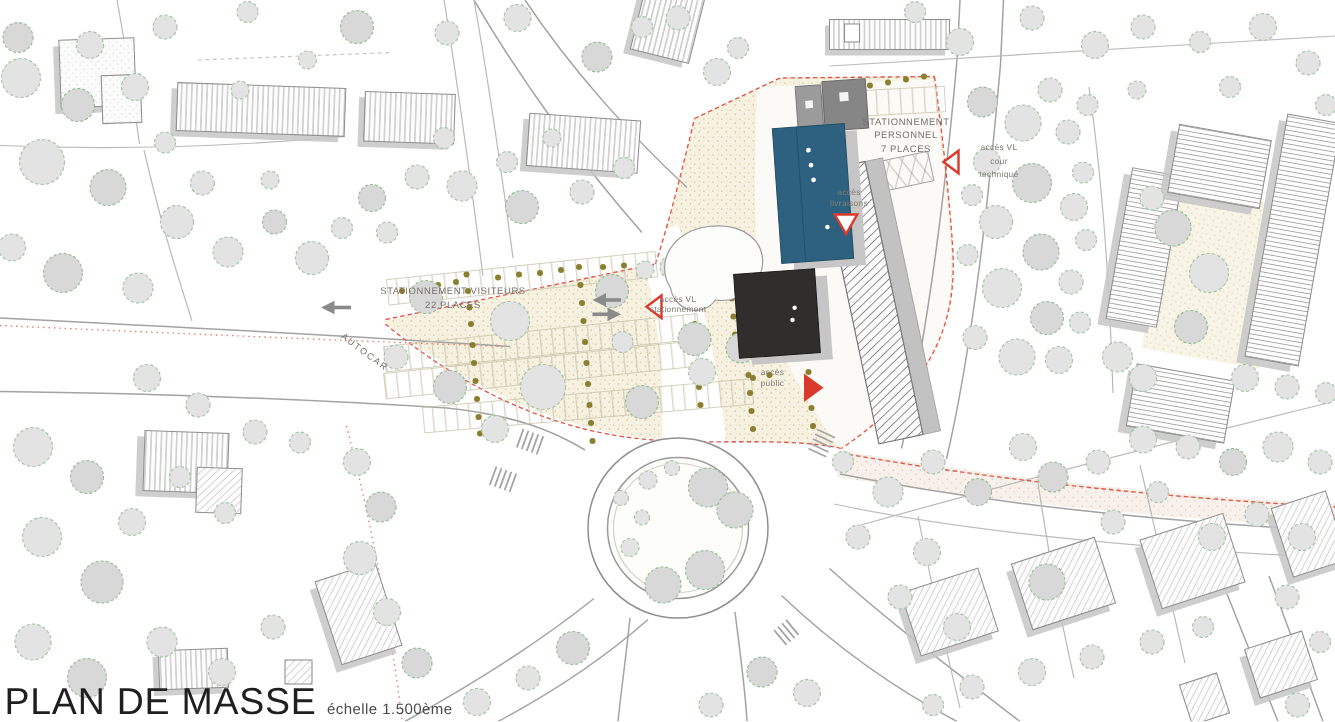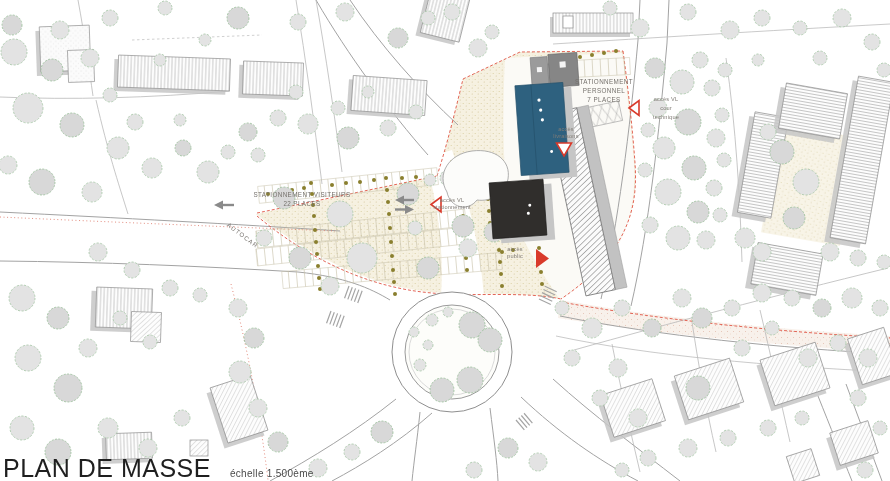--- a/index.html
+++ b/index.html
@@ -24,21 +24,21 @@
   .stall{fill:url(#stalls);stroke:#c9c3ab;stroke-width:.5;}
   
   .lbl{position:absolute;color:#75716c;font-size:6.3px;line-height:1.4;
        letter-spacing:.4px;text-align:center;white-space:nowrap;}
   .lbl-sm{font-size:5.6px;letter-spacing:.2px;color:#807c76;line-height:1.3;}
   .lbl-rot{transform-origin:left top;transform:rotate(37deg);letter-spacing:1.2px;font-size:6px;}
   .lbl-wide{line-height:1.65;}
   
   .title-row{position:absolute;left:3px;top:454px;display:flex;align-items:baseline;}
   .title-main{font-size:25px;color:#1f1f1f;letter-spacing:.5px;font-weight:400;}
-  .title-scale{font-size:10px;color:#4a4a4a;margin-left:19px;letter-spacing:.3px;}
+  .title-scale{font-size:10px;color:#4a4a4a;margin-left:7px;letter-spacing:.3px;}
 </style>
 </head>
 <body>
 
 <div class="stage">
 <svg width="890" height="481" viewBox="0 0 890 481">
   <defs>
     <pattern id="vh" width="3.4" height="6" patternUnits="userSpaceOnUse">
       <rect width="3.4" height="6" fill="#fdfdfd"></rect>
           <path d="M1.7,0 V6" stroke="#9a9a9a" stroke-width="0.55"></path>

